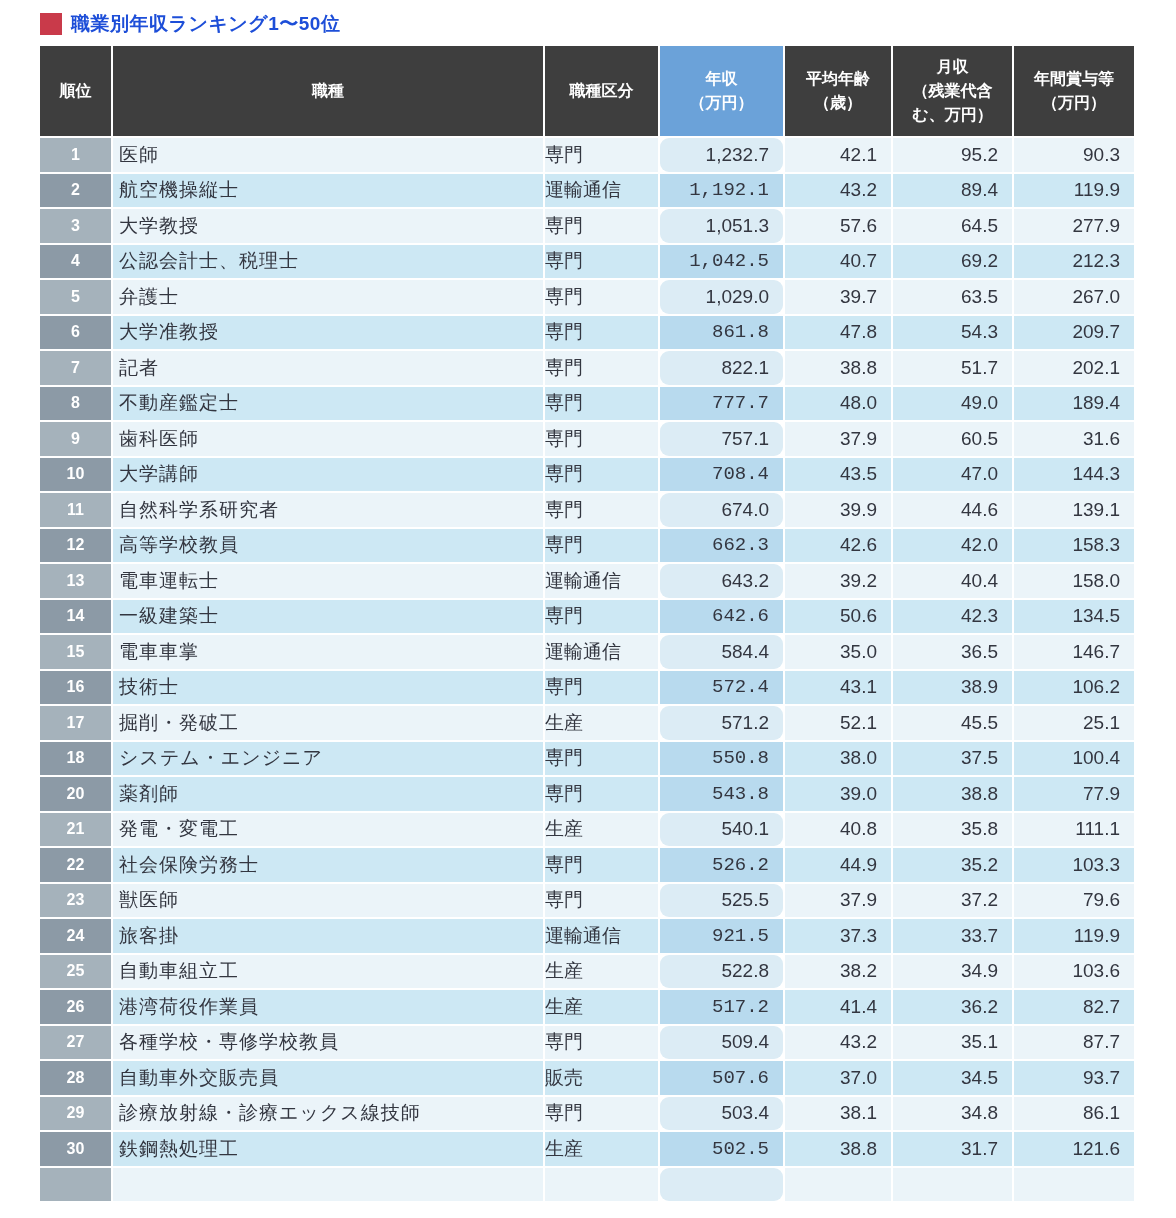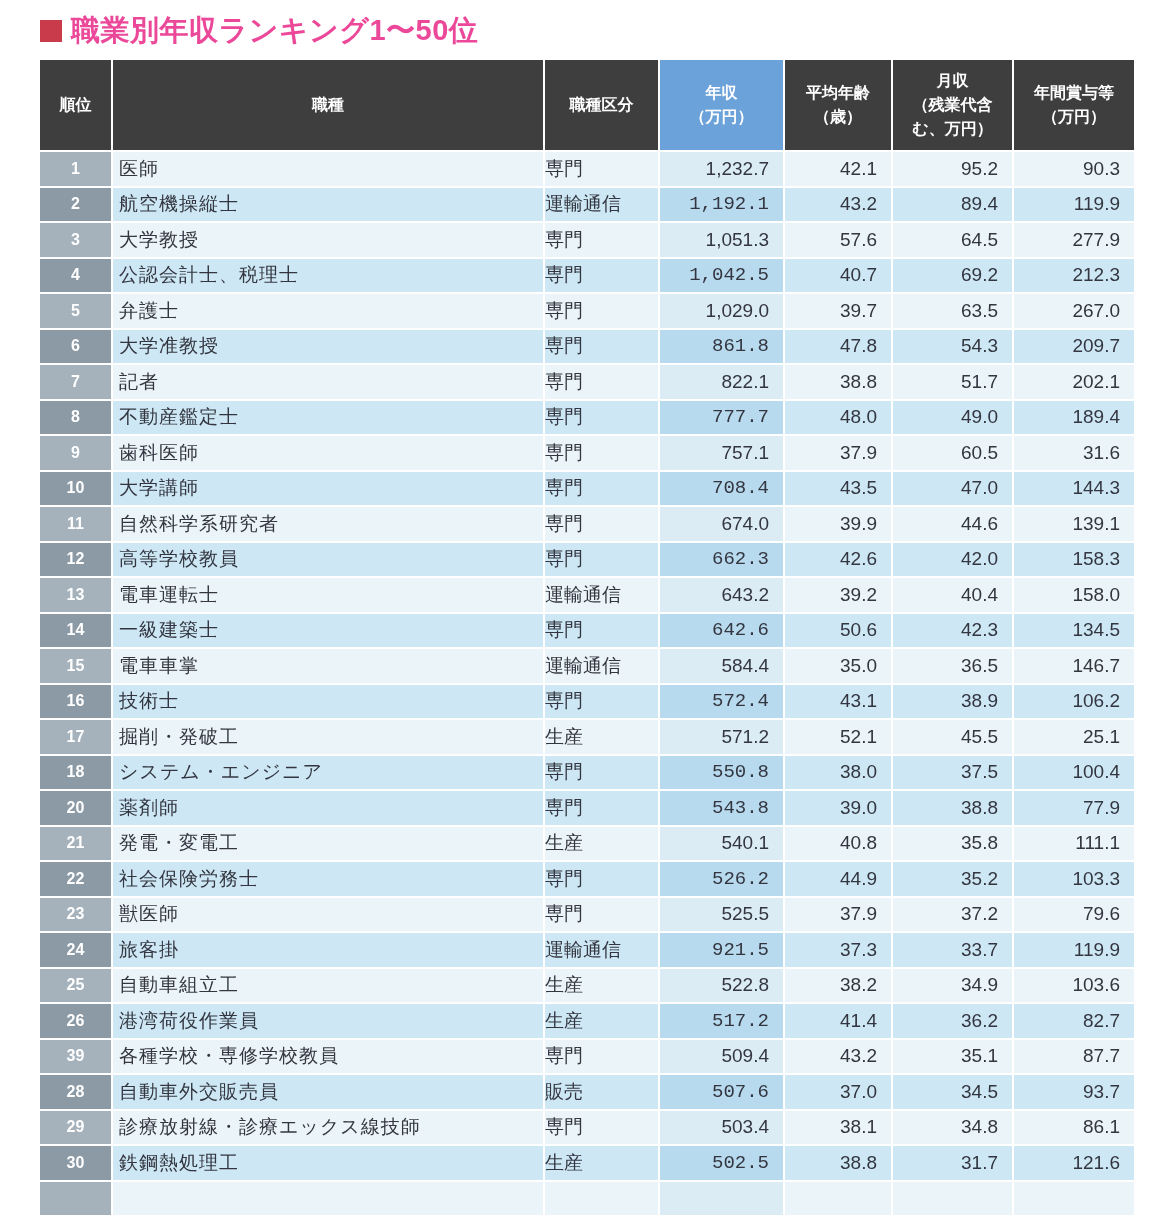--- a/index.html
+++ b/index.html
@@ -13,21 +13,21 @@
   .title-row{
     display:flex;align-items:center;gap:9px;
     margin:11px 0 7px 40px;
   }
   .bullet{
     width:22px;height:22px;
     background:var(--title-bullet,#c93a4a);
     flex:0 0 auto;
   }
   .page-title{
-    font-size:29px;font-weight:bold;color:#ec4899;
+    font-size:19px;font-weight:bold;color:#1d4ed8;
     letter-spacing:0.5px;
   }
   table.ranking{
     border-collapse:separate;
     border-spacing:2px;
     table-layout:fixed;
     width:1098px;
     margin-left:38px;
   }
   th{
@@ -54,21 +54,21 @@
     white-space:nowrap;
   }
   td.col-rank{
     color:#ffffff;text-align:center;
     font-size:16px;font-weight:bold;
   }
   td.col-occupation{text-align:left;padding-left:6px;letter-spacing:1px;}
   td.col-category{}
   td.num{text-align:right;padding-right:14px;}
   tr.odd  td{background:var(--row-odd-bg,#ebf4f9);}
-  tr.odd  td.col-income{background:var(--row-odd-income-bg,#dcecf5);}
+  tr.odd  td.col-income{background:var(--row-odd-income-bg,#dcecf5);border-radius:9px;}
   tr.odd  td.col-rank{background:var(--rank-odd,#a5b2bb);}
   tr.even td{background:var(--row-even-bg,#cde8f4);}
   tr.even td.col-income{background:var(--row-even-income-bg,#b8daee);font-family:Liberation Mono, monospace;}
   tr.even td.col-rank{background:var(--rank-even,#8c9aa6);}
 </style>
 </head>
 <body>
 
 <div class="page">
   <div class="title-row">
@@ -321,21 +321,21 @@
         <tr class="even">
           <td class="col-rank">26</td>
           <td class="col-occupation">港湾荷役作業員</td>
           <td class="col-category">生産</td>
           <td class="col-income num">517.2</td>
           <td class="col-age num">41.4</td>
           <td class="col-monthly num">36.2</td>
           <td class="col-bonus num">82.7</td>
         </tr>
         <tr class="odd">
-          <td class="col-rank">39</td>
+          <td class="col-rank">27</td>
           <td class="col-occupation">各種学校・専修学校教員</td>
           <td class="col-category">専門</td>
           <td class="col-income num">509.4</td>
           <td class="col-age num">43.2</td>
           <td class="col-monthly num">35.1</td>
           <td class="col-bonus num">87.7</td>
         </tr>
         <tr class="even">
           <td class="col-rank">28</td>
           <td class="col-occupation">自動車外交販売員</td>

